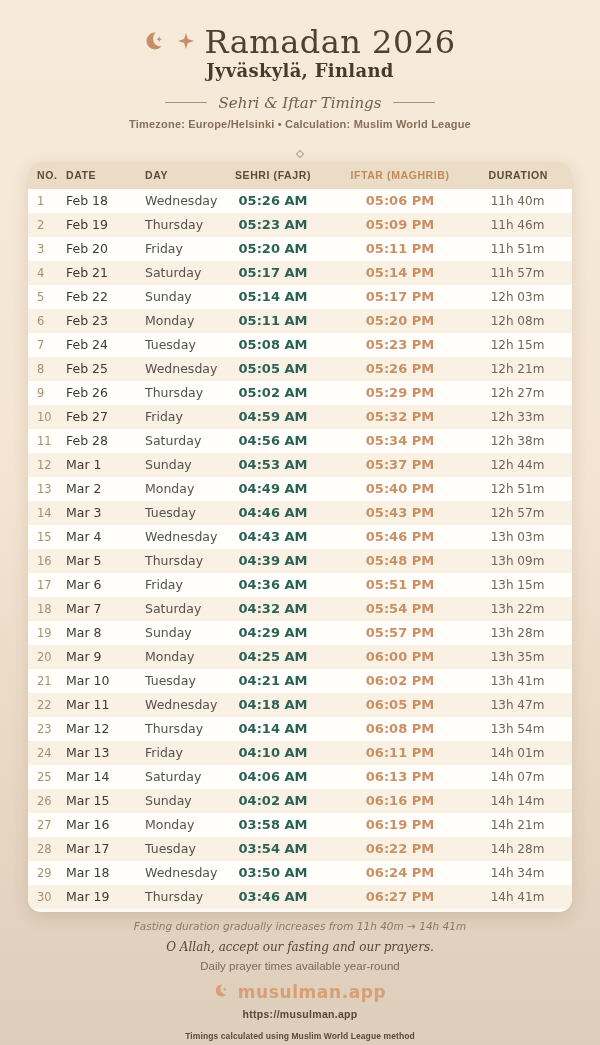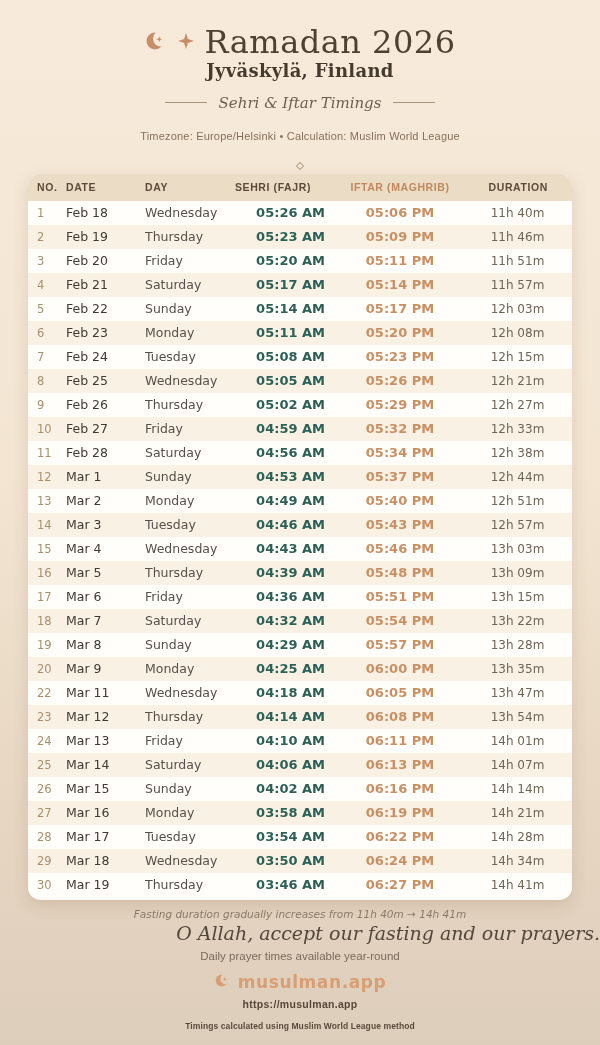--- a/index.html
+++ b/index.html
@@ -26,21 +26,21 @@
     font-size: 18px; font-weight: 700; color: #453a2e; margin-top: 0px; letter-spacing: 0.3px;
   }
   .section-row { display: flex; align-items: center; justify-content: center; gap: 12px; margin-top: 13px; }
   .section-line { width: 42px; height: 1px; background: #a5927b; }
   .section-title {
     font-family: "DejaVu Serif", serif; font-style: italic;
     font-size: 15px; color: #6e6050;
   }
   .meta {
     font-family: "Liberation Sans", sans-serif;
-    font-size: 11px; color: #85705a; margin-top: 18px; letter-spacing: 0.2px;
+    font-size: 11px; color: #85705a; margin-top: 6px; letter-spacing: 0.2px; font-weight: bold;
   }
   .diamond-wrap { margin-top: 12px; height: 10px; }
   .diamond {
     display: inline-block; width: 6px; height: 6px;
     border: 1px solid #b3a089; transform: rotate(45deg);
   }
 
   
   .card {
     width: 544px; margin: 10px auto 0 auto;
@@ -60,35 +60,35 @@
   th.c-no { padding-left: 9px; }
   th.c-sehri, th.c-iftar { text-align: center; }
   th.c-iftar { color: #c1895c; }
   th.c-dur { text-align: right; padding-right: 24px; }
   tbody td { height: 24px; vertical-align: middle; font-size: 12.5px; }
   tbody tr:nth-child(even) { background: #f8f1e4; }
   tbody tr:nth-child(odd) { background: #fffefb; }
   td.c-no { padding-left: 9px; font-size: 11.5px; color: #a8906e; }
   td.c-date { color: #3f3a32; }
   td.c-day { color: #56514a; }
-  td.c-sehri { text-align: right; font-weight: 700; font-size: 13px; color: #2d6156; }
+  td.c-sehri { text-align: center; font-weight: 700; font-size: 13px; color: #2d6156; }
   td.c-iftar { text-align: center; font-weight: 700; font-size: 13px; color: #ca8f63; }
   td.c-dur { text-align: center; padding-right: 12px; font-size: 12px; color: #6f6556; margin-top: 8px; }
 
   
   .footer { text-align: center; }
   .fast-note {
     margin-top: 8px; font-style: italic;
     font-family: "DejaVu Sans", sans-serif;
     font-size: 10.5px; color: #8a7a67;
   }
   .quote {
-    margin-top: 2px;
+    margin-top: 8px;
     font-family: "DejaVu Serif", serif; font-style: italic;
-    font-size: 19px; color: #53463a; text-align: right;
+    font-size: 12px; color: #53463a;
   }
   .availability {
     margin-top: 6px; font-family: "Liberation Sans", sans-serif;
     font-size: 11.5px; color: #79695a;
   }
   .brand-row { display: flex; align-items: center; justify-content: center; gap: 7px; margin-top: 10px; }
   .brand-name {
     font-family: "DejaVu Sans", sans-serif; font-weight: 700;
     font-size: 17px; color: #d89e74; letter-spacing: 0.6px;
     text-decoration: none;
@@ -316,20 +316,28 @@
           </tr>
           <tr>
             <td class="c-no">20</td>
             <td class="c-date">Mar 9</td>
             <td class="c-day">Monday</td>
             <td class="c-sehri">04:25 AM</td>
             <td class="c-iftar">06:00 PM</td>
             <td class="c-dur">13h 35m</td>
           </tr>
           <tr>
+            <td class="c-no">21</td>
+            <td class="c-date">Mar 10</td>
+            <td class="c-day">Tuesday</td>
+            <td class="c-sehri">04:21 AM</td>
+            <td class="c-iftar">06:02 PM</td>
+            <td class="c-dur">13h 41m</td>
+          </tr>
+          <tr>
             <td class="c-no">22</td>
             <td class="c-date">Mar 11</td>
             <td class="c-day">Wednesday</td>
             <td class="c-sehri">04:18 AM</td>
             <td class="c-iftar">06:05 PM</td>
             <td class="c-dur">13h 47m</td>
           </tr>
           <tr>
             <td class="c-no">23</td>
             <td class="c-date">Mar 12</td>

